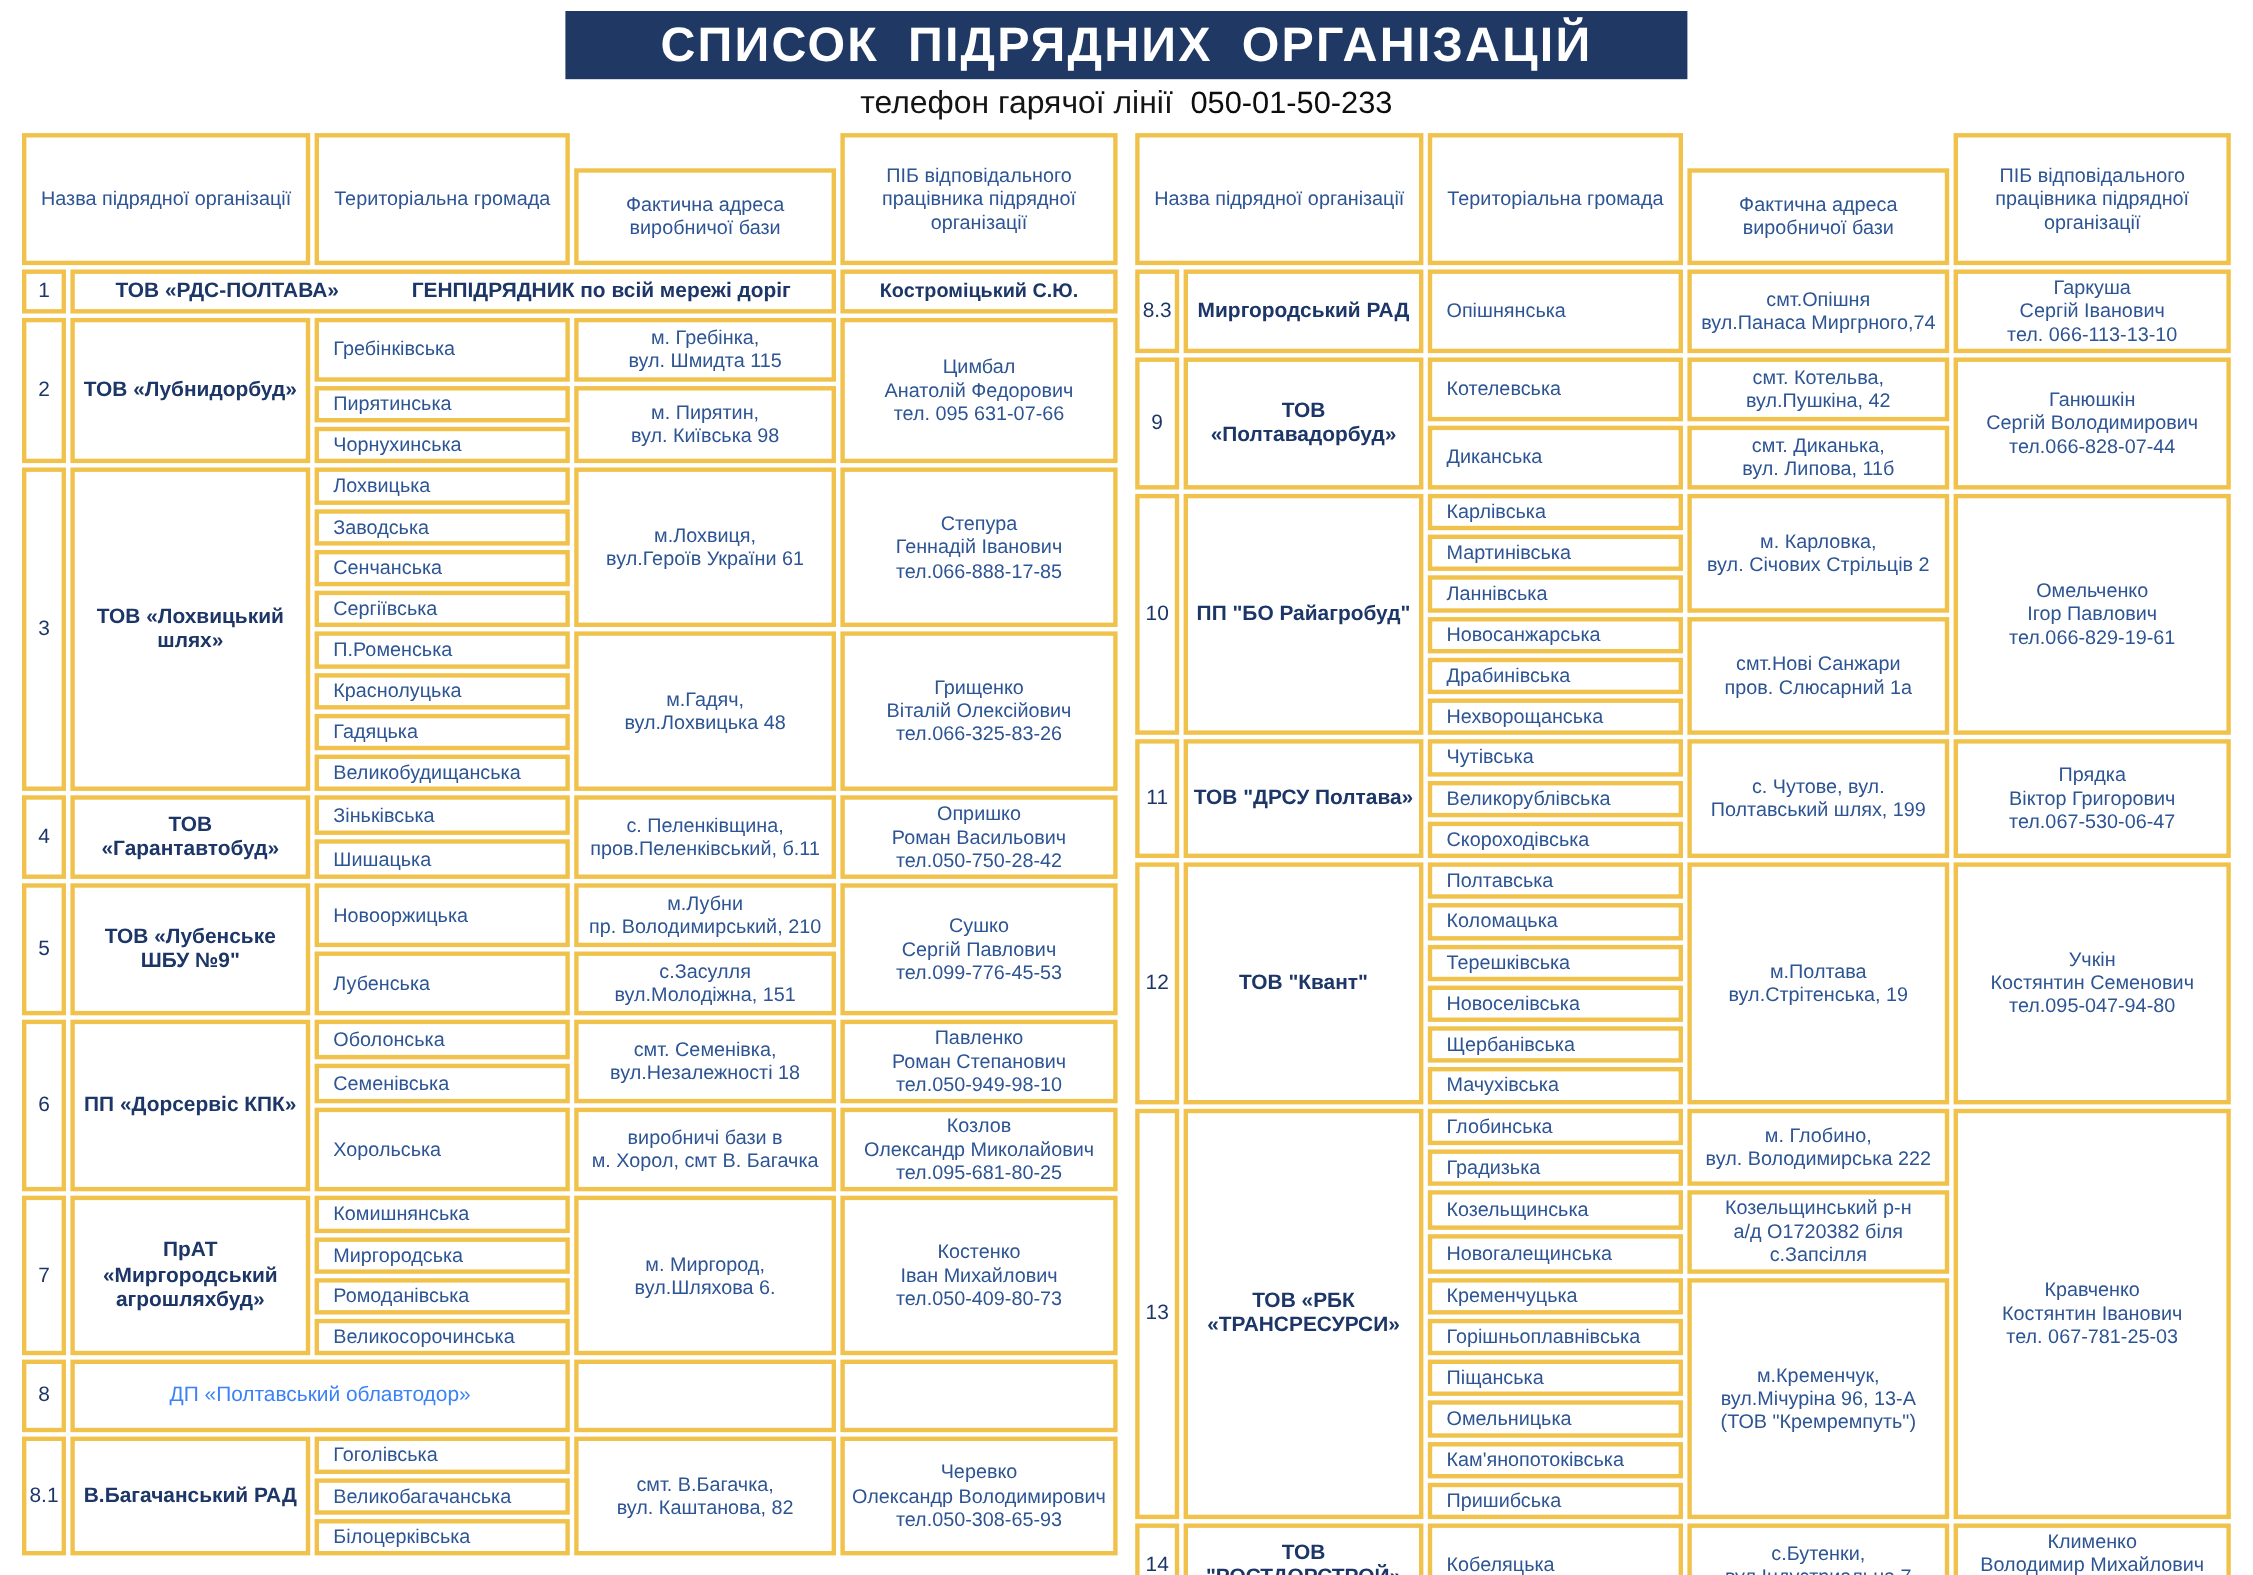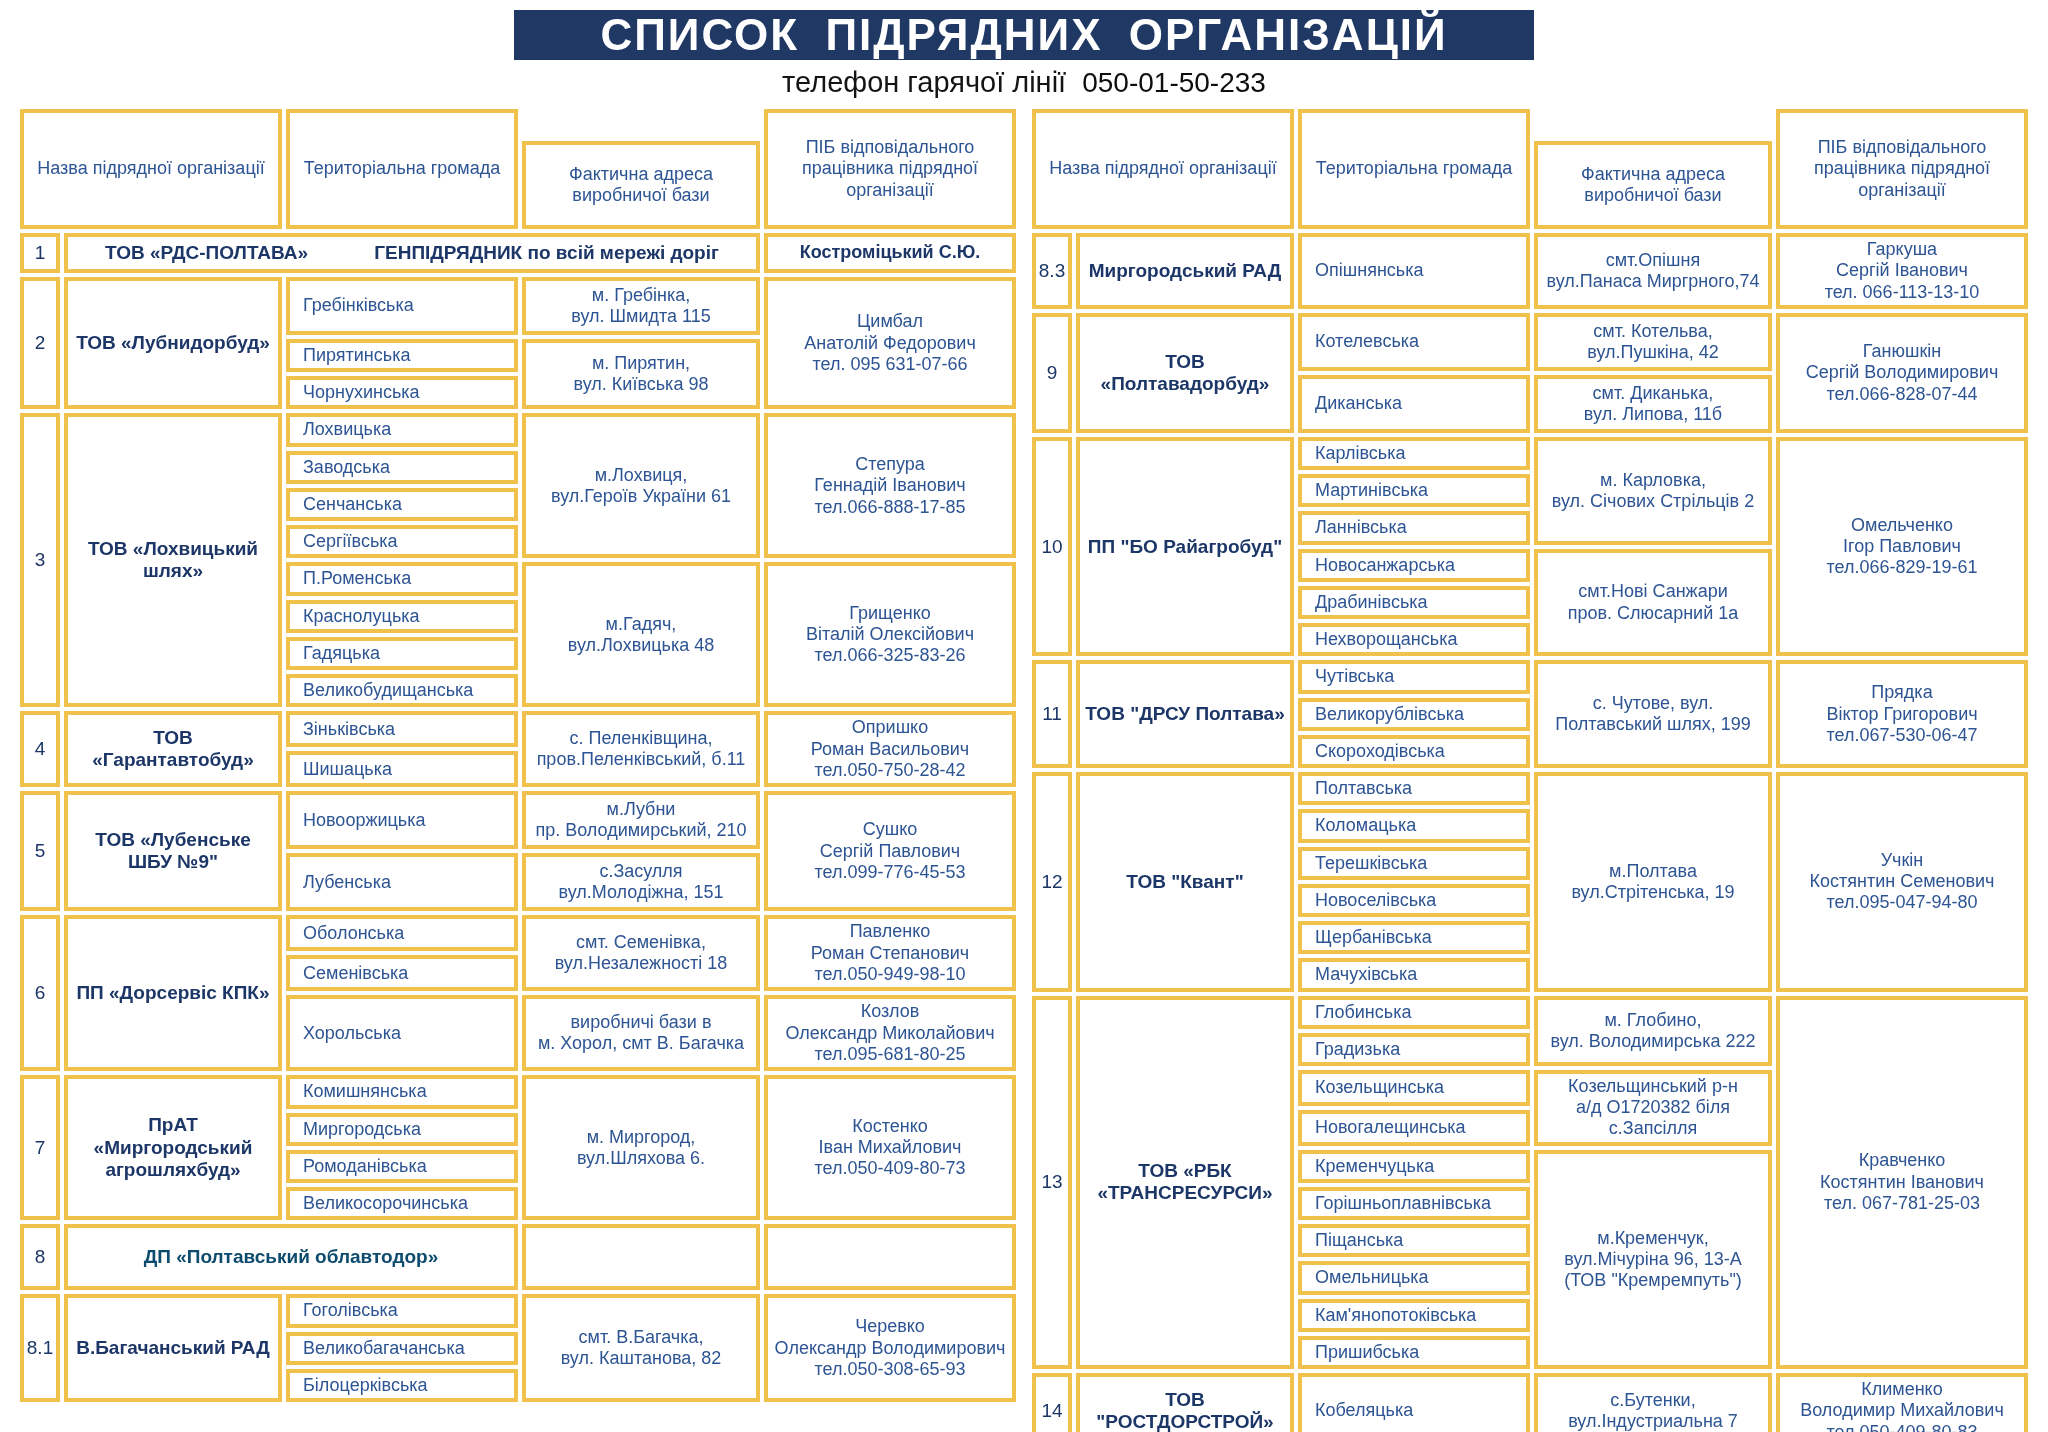--- a/index.html
+++ b/index.html
@@ -1,21 +1,21 @@
 <!DOCTYPE html>
 <html><head>
 <meta charset="utf-8">
 <style>
   html,body{margin:0;padding:0;}
   body{
     width:2048px;height:1432px;overflow:hidden;background:#ffffff;
     font-family:"Liberation Sans", sans-serif;
   }
   .banner{
-    margin:10px auto 0;width:1020px;height:50px;background:#203864;
+    margin:10px auto 0;width:1020px;height:62px;background:#203864;
     color:#ffffff;display:flex;align-items:center;justify-content:center;
     font-size:44px;font-weight:bold;letter-spacing:2px;word-spacing:12px;
   }
   .hotline{
     text-align:center;font-size:29px;color:#141414;margin:6px 0 10px;
   }
   .hotline .num{font-weight:400;font-size:28px;color:#0d0d0d;margin-left:8px;}
   .tables{display:flex;gap:16px;padding:0 20px;align-items:flex-start;}
   .table{flex:1;display:flex;flex-direction:column;gap:4px;}
   .trow{display:flex;gap:4px;align-items:stretch;}
@@ -34,21 +34,21 @@
   .comm{flex:1;min-height:27px;justify-content:flex-start;text-align:left;padding-left:13px;}
   .addr{flex:1;min-height:58px;}
   .person{width:252px;flex:none;min-height:76px;}
   .header-row .cell{min-height:88px;}
   .hname{width:262px;flex:none;}
   .hcomm{width:232px;flex:none;}
   .haddr{flex:1;margin-top:32px;}
   .hperson{width:252px;flex:none;}
   .merged-full{flex:1;display:flex;align-items:center;justify-content:space-around;
     font-weight:bold;color:#1C3667;font-size:19px;}
-  .merged-name{width:454px;flex:none;font-weight:bold;color:#0c4a6e;font-size:19px;}
+  .merged-name{width:454px;flex:none;font-weight:normal;color:#3b82f6;font-size:19px;}
   .row-gencontract .cell{min-height:40px;}
   .row-gencontract .person{min-height:40px;font-weight:bold;color:#1C3667;}
   .row-span-name .cell{min-height:66px;}
   .row-span-name .addr,.row-span-name .person{min-height:66px;}
 </style>
 </head>
 <body>
 
 <div class="banner">
   <span>СПИСОК ПІДРЯДНИХ ОРГАНІЗАЦІЙ</span>

